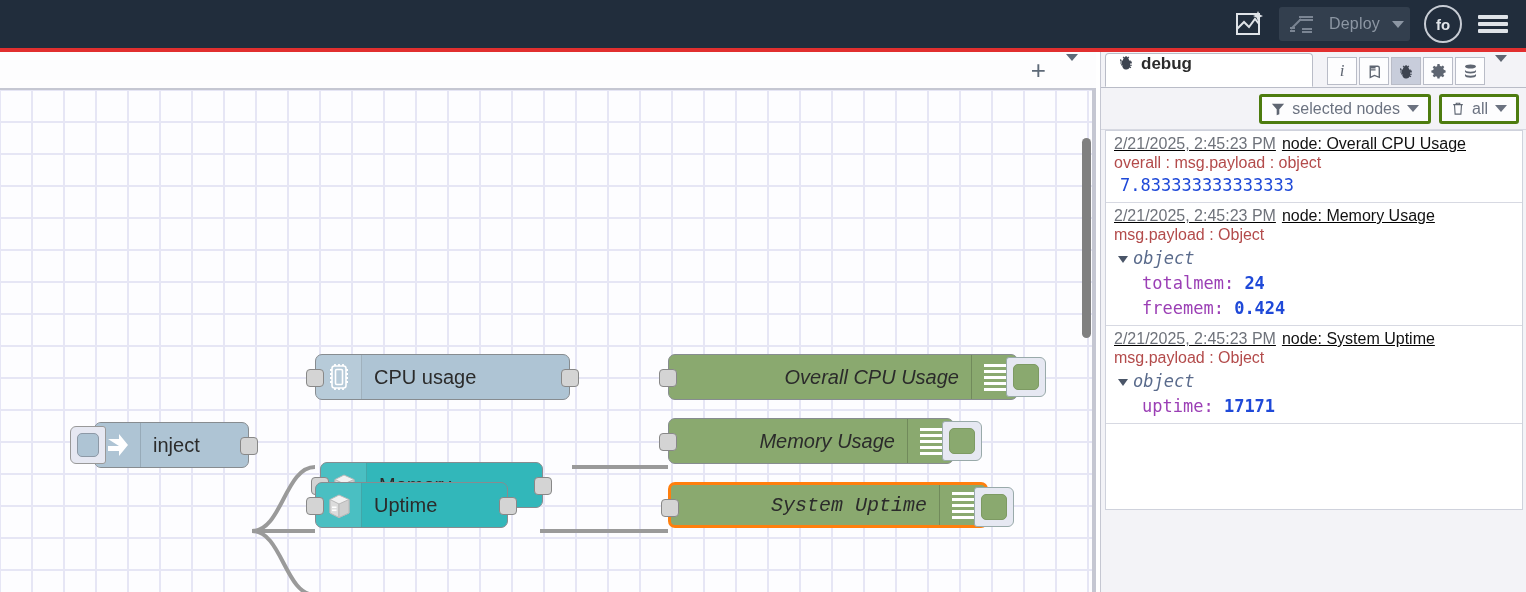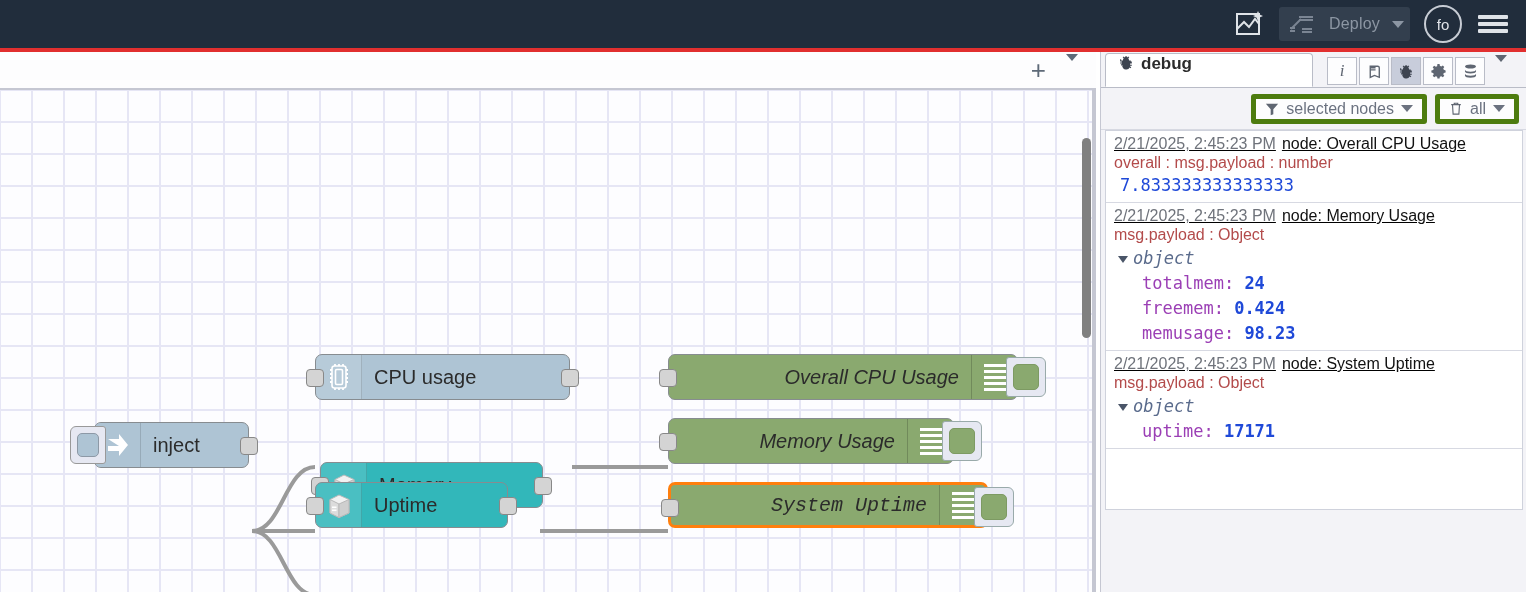--- a/index.html
+++ b/index.html
@@ -32,21 +32,21 @@
   #deploy-icon { width: 34px; height: 22px; margin-right: 6px; }
   #deploy-label { margin-right: 12px; letter-spacing: .2px; }
   .caret-down {
     width: 0; height: 0; border-left: 6px solid transparent;
     border-right: 6px solid transparent; border-top: 7px solid currentColor;
   }
   #user-avatar {
     width: 38px; height: 38px; border-radius: 50%;
     border: 2px solid #c7ccd4; color: #dfe3e8;
     display: flex; align-items: center; justify-content: center;
-    font-size: 15px; margin-right: 14px; cursor: pointer;
+    font-size: 15px; margin-right: 14px; cursor: pointer; font-weight: bold;
   }
   #main-menu-button { width: 34px; height: 34px; cursor: pointer; }
   .hamburger-bar {
     width: 30px; height: 4px; background: #dfe3e8; border-radius: 1px;
     margin: 3px 0;
   }
 
   
   #workspace {
     position: absolute; top: 52px; left: 0; width: 1096px; height: 540px;
@@ -167,21 +167,21 @@
   .icon-tab.active { background: #c8cddb; }
   #sidebar-tabs-more { color: #5f6672; margin-left: 8px; cursor: pointer; }
 
   #debug-toolbar {
     position: absolute; top: 36px; left: 0; width: 426px; height: 42px;
     background: #f3f3f7; display: flex; align-items: center;
     justify-content: flex-end; padding-right: 8px; gap: 8px;
     border-bottom: 1px solid #d7d9e2;
   }
   .toolbar-btn {
-    height: 30px; background: #fdfdfe; border: 5px solid #4d7c0f;
+    height: 30px; background: #fdfdfe; border: 3px solid #4d7c0f;
     border-radius: 3px; display: flex; align-items: center; gap: 7px;
     padding: 0 9px; font-size: 16px; color: #6b7280; cursor: pointer;
   }
 
   #debug-messages {
     position: absolute; top: 78px; left: 4px; width: 418px; height: 380px;
     background: #fff; border: 1px solid #cfd2dc; overflow: hidden;
   }
   .debug-msg { border-bottom: 1px solid #d7d9e2; padding: 4px 8px 7px 8px; }
   .msg-head { font-size: 16px; white-space: nowrap; text-decoration: underline; }
@@ -452,30 +452,29 @@
         </svg>
       </span>
       <span>all</span>
       <span class="caret-down" style="border-top-color:#6b7280;"></span>
     </div>
   </div>
 
   <div id="debug-messages">
       <div class="debug-msg">
         <div class="msg-head"><span class="msg-time">2/21/2025, 2:45:23 PM</span><span class="msg-node">node: Overall CPU Usage</span></div>
-        <div class="msg-topic">overall : msg.payload : number</div>
+        <div class="msg-topic">overall : msg.payload : object</div>
         <div class="msg-value">7.833333333333333</div>
       </div>
       <div class="debug-msg">
         <div class="msg-head"><span class="msg-time">2/21/2025, 2:45:23 PM</span><span class="msg-node">node: Memory Usage</span></div>
         <div class="msg-topic">msg.payload : Object</div>
         <div class="obj-root"><span class="obj-caret"></span>object</div>
         <div class="obj-prop"><span class="prop-key">totalmem:</span> <span class="prop-val">24</span></div>
         <div class="obj-prop"><span class="prop-key">freemem:</span> <span class="prop-val">0.424</span></div>
-        <div class="obj-prop"><span class="prop-key">memusage:</span> <span class="prop-val">98.23</span></div>
       </div>
       <div class="debug-msg">
         <div class="msg-head"><span class="msg-time">2/21/2025, 2:45:23 PM</span><span class="msg-node">node: System Uptime</span></div>
         <div class="msg-topic">msg.payload : Object</div>
         <div class="obj-root"><span class="obj-caret"></span>object</div>
         <div class="obj-prop"><span class="prop-key">uptime:</span> <span class="prop-val">17171</span></div>
       </div>
     </div>
 </div>
 

